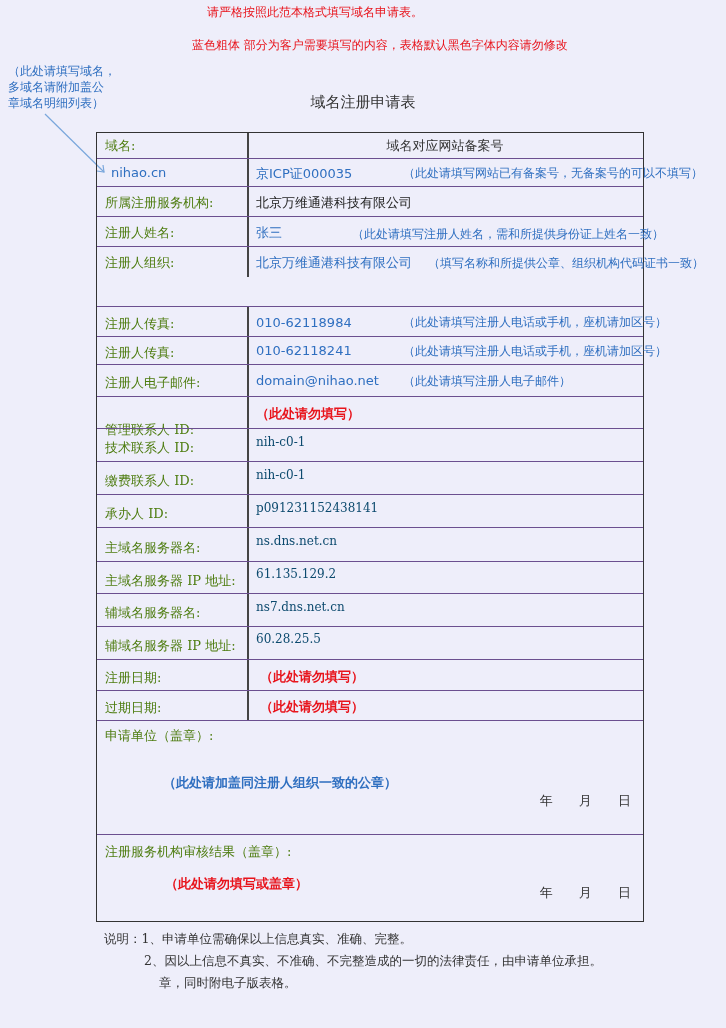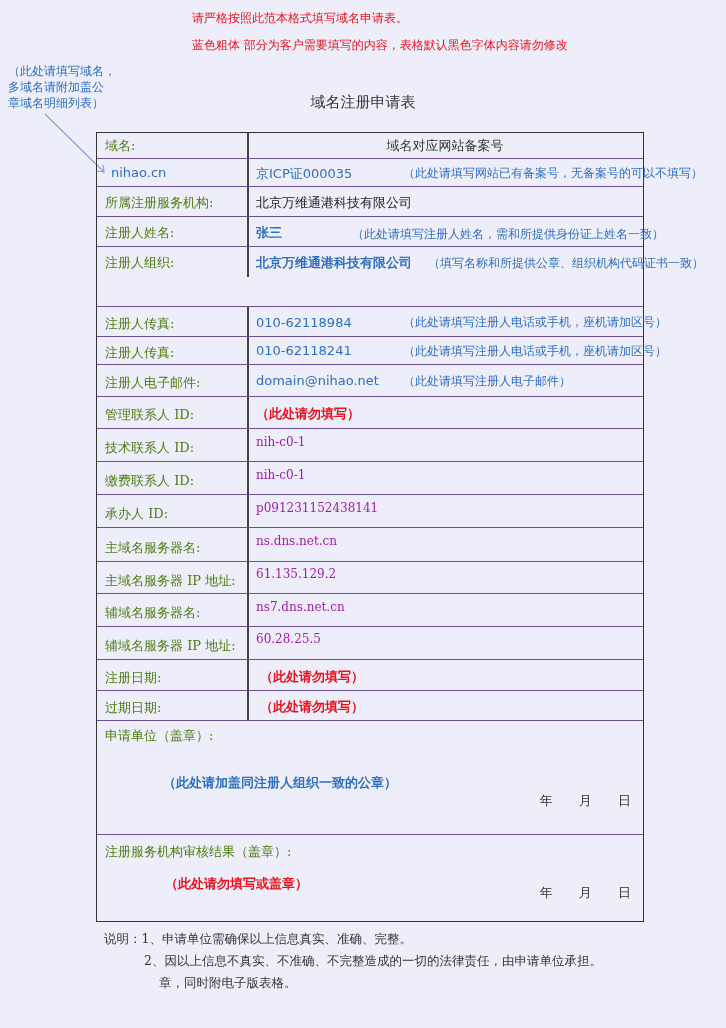--- a/index.html
+++ b/index.html
@@ -4,43 +4,43 @@
 <style>
   html, body { margin: 0; padding: 0; }
   body {
     width: 726px; height: 1028px;
     background: #eeeefa;
     position: relative; overflow: hidden;
     font-family: "DejaVu Serif", "Liberation Serif", serif;
     color: #222;
   }
   .notice { position: absolute; left: 192px; font-family: "DejaVu Sans", sans-serif; font-size: 12px; color: #e8141c; }
-  .notice.n1 { top: 10px; }
+  .notice.n1 { top: 4px; margin-left: 15px; }
   .notice.n2 { top: 37px; }
   .side-note {
     position: absolute; left: 8px; top: 63px; width: 120px;
     font-family: "DejaVu Sans", sans-serif; font-size: 12px; line-height: 16px; color: #2f6fc0;
   }
   .arrow { position: absolute; left: 0; top: 0; pointer-events: none; }
   .title { position: absolute; left: 0; width: 100%; top: 93px; text-align: center; font-size: 15px; color: #333; }
   .table {
     position: absolute; left: 96px; top: 132px; width: 548px; height: 790px;
     border: 1.5px solid #333; box-sizing: border-box; background: transparent;
   }
   .row { position: absolute; left: 0; width: 100%; border-top: 1.5px solid #6b4f8f; box-sizing: border-box; }
   .row.first { border-top: none; }
   .lab { position: absolute; left: 8px; font-size: 13px; color: #4d7c0f; }
   .vline { position: absolute; left: 150px; top: 0; width: 1.5px; background: #444; }
   .val { position: absolute; left: 159px; font-size: 13px; white-space: nowrap; }
   .blue { color: #2f6fc0; font-family: "DejaVu Sans", sans-serif; }
-  .blue.bold { font-weight: bold; }
+  .blue.bold { font-weight: normal; }
   .hint { color: #2f6fc0; font-family: "DejaVu Sans", sans-serif; font-size: 12px; position: absolute; white-space: nowrap; }
   .red { color: #e8141c; font-weight: bold; font-family: "DejaVu Sans", sans-serif; }
   .black { color: #222; font-family: "DejaVu Sans", sans-serif; }
-  .serif { font-family: "DejaVu Serif", serif; color: #a21caf; font-size: 12px; }
+  .serif { font-family: "DejaVu Serif", serif; color: #0c4a6e; font-size: 12px; }
   .center-head { position: absolute; left: 150px; right: 0; text-align: center; font-size: 13px; color: #333; }
   .datebox { position: absolute; right: 12px; font-size: 13px; color: #333; word-spacing: 22px; text-align: right; }
   .notes { position: absolute; left: 104px; top: 928px; font-size: 12.5px; line-height: 22px; color: #333; }
   .notes .indent { padding-left: 40px; }
   .notes .indent2 { padding-left: 55px; }
 </style>
 </head>
 <body>
 
 <div class="notice n1">请严格按照此范本格式填写域名申请表。</div>
@@ -102,21 +102,21 @@
     <div class="val blue" style="top:6px">010-62118241</div>
     <div class="hint" style="top:6px;left:306px">（此处请填写注册人电话或手机，座机请加区号）</div>
   </div>
   <div class="row" style="top:231px;height:32px">
     <div class="lab" style="top:9px">注册人电子邮件:</div>
     <div class="vline" style="height:32px"></div>
     <div class="val blue" style="top:8px">domain@nihao.net</div>
     <div class="hint" style="top:8px;left:306px">（此处请填写注册人电子邮件）</div>
   </div>
   <div class="row" style="top:263px;height:32px">
-    <div class="lab" style="top:9px">管理联系人 ID:</div>
+    <div class="lab" style="top:24px">管理联系人 ID:</div>
     <div class="vline" style="height:32px"></div>
     <div class="val red" style="top:8px">（此处请勿填写）</div>
   </div>
   <div class="row" style="top:295px;height:33px">
     <div class="lab" style="top:10px">技术联系人 ID:</div>
     <div class="vline" style="height:33px"></div>
     <div class="val serif" style="top:6px">nih-c0-1</div>
   </div>
   <div class="row" style="top:328px;height:33px">
     <div class="lab" style="top:10px">缴费联系人 ID:</div>

